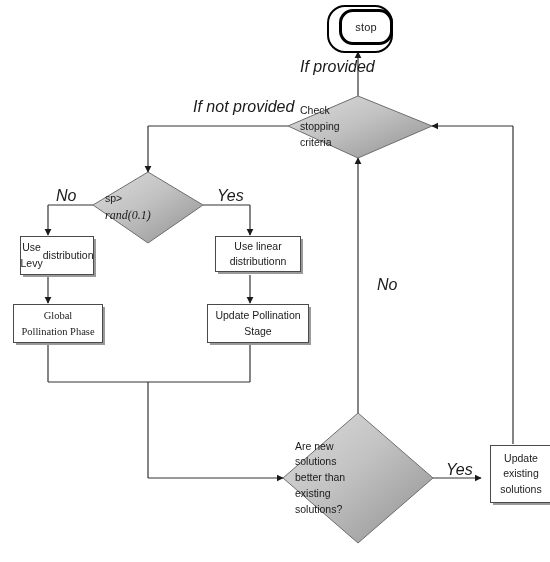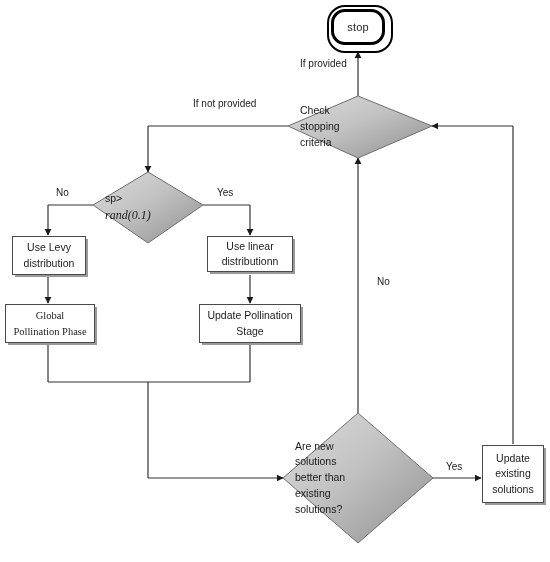--- a/index.html
+++ b/index.html
@@ -21,20 +21,21 @@
     width: 550px;
     height: 562px;
   }
   .node {
     position: absolute;
     box-sizing: border-box;
     display: flex;
     align-items: center;
     justify-content: center;
     text-align: center;
+    margin-left: 8px;
   }
   
   .terminator {
     border: 3px solid #000000;
     border-radius: 14px;
     background: #ffffff;
     box-shadow: 0 0 0 2px #ffffff inset;
     font-size: 11px;
     color: #222222;
     letter-spacing: 0.2px;
@@ -76,23 +77,24 @@
     pointer-events: none;
   }
   .decision .dtext .mathline {
     font-family: "Liberation Serif", serif;
     font-style: italic;
     font-size: 12px;
   }
   
   .elabel {
     position: absolute;
-    font-size: 10px;
+    font-size: 16px;
     color: #1a1a1a;
     white-space: nowrap;
+    font-style: italic;
   }
   svg { display: block; }
 </style>
 </head>
 <body>
 
 <svg id="canvas" viewBox="0 0 550 562" width="550" height="562">
   <defs>
     <marker id="arrow" viewBox="0 0 10 10" refX="9" refY="5" markerWidth="6" markerHeight="6" orient="auto-start-reverse">
       <path d="M 0 0 L 10 5 L 0 10 z" fill="#1a1a1a"></path>
@@ -168,21 +170,21 @@
 <div class="decision" style="left:283px; top:413px; width:150px; height:130px;">
   <div class="dtext">
     <span>Are new</span>
     <span>solutions</span>
     <span>better than</span>
     <span>existing</span>
     <span>solutions?</span>
   </div>
 </div>
 
-<div class="node process" style="left:12px; top:236px; width:74px; height:39px; flex-direction:column;">
+<div class="node process" style="left:12px; top:236px; width:74px; height:39px; flex-direction:row;">
   <span>Use Levy</span>
   <span>distribution</span>
 </div>
 
 <div class="node process" style="left:207px; top:236px; width:86px; height:36px; flex-direction:column; overflow:hidden;">
   <span>Use linear</span>
   <span>distributionn</span>
 </div>
 
 <div class="node process" style="left:5px; top:304px; width:90px; height:39px; flex-direction:column;font-family:Liberation Serif, serif;">

